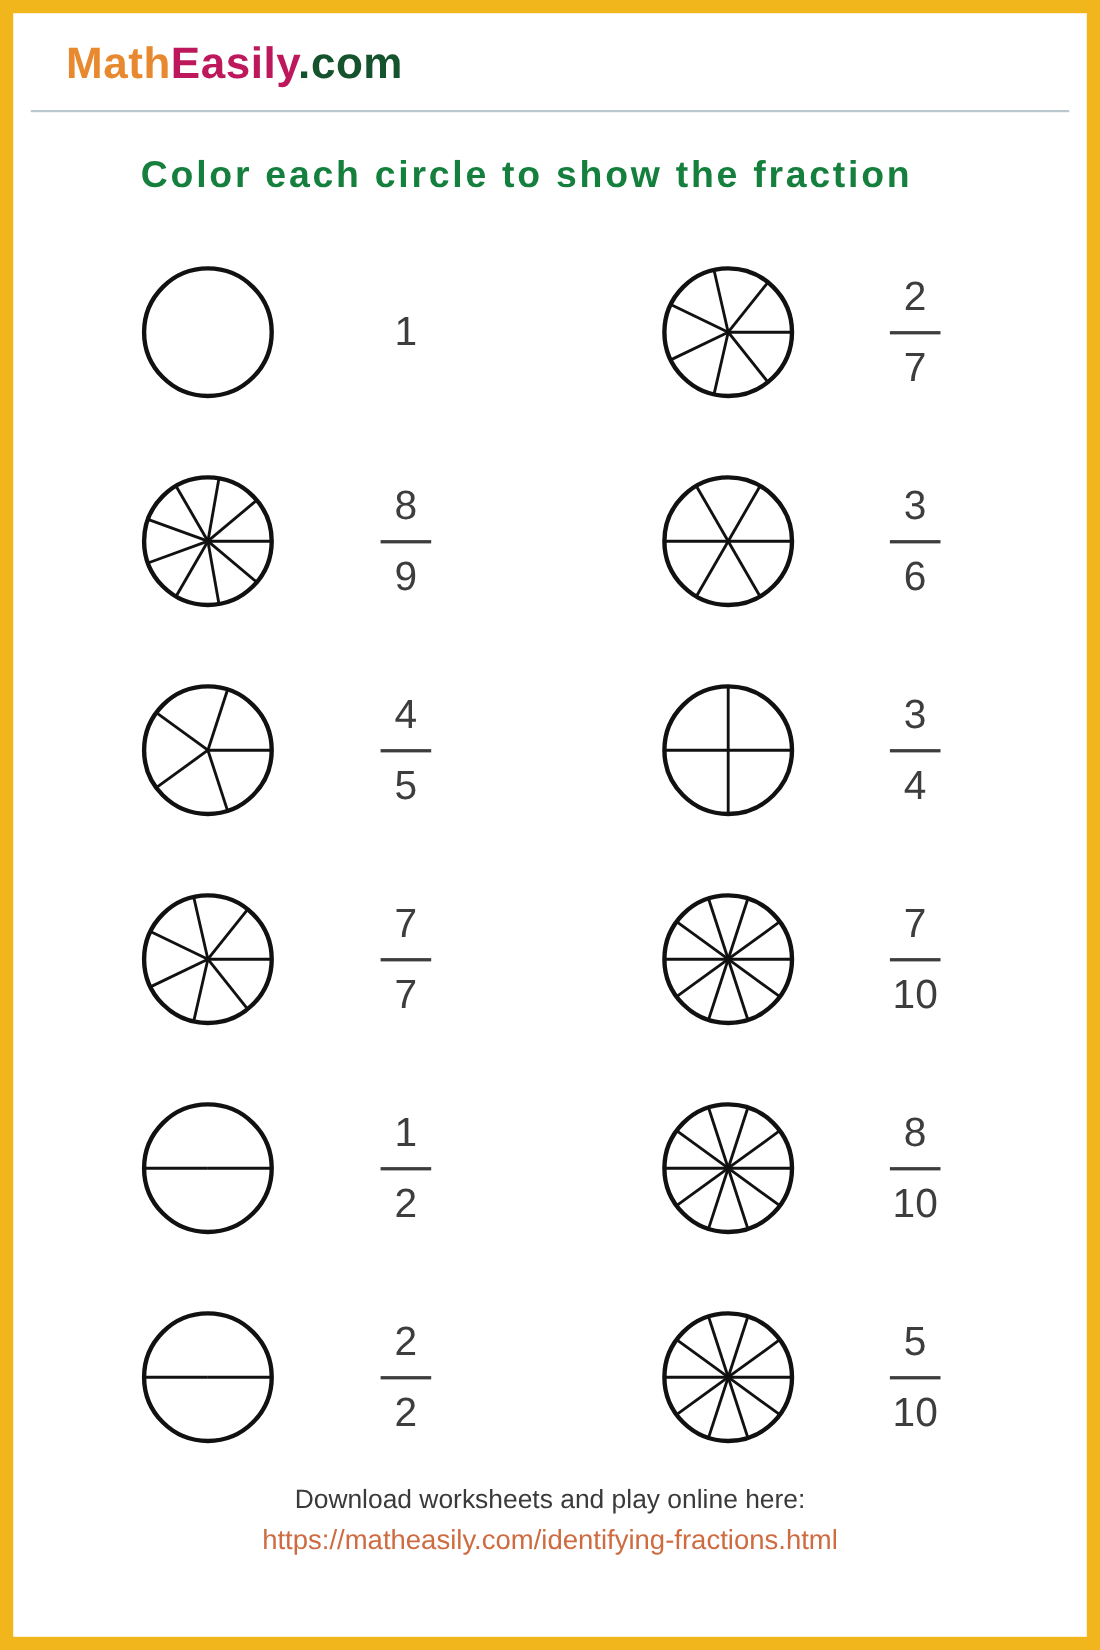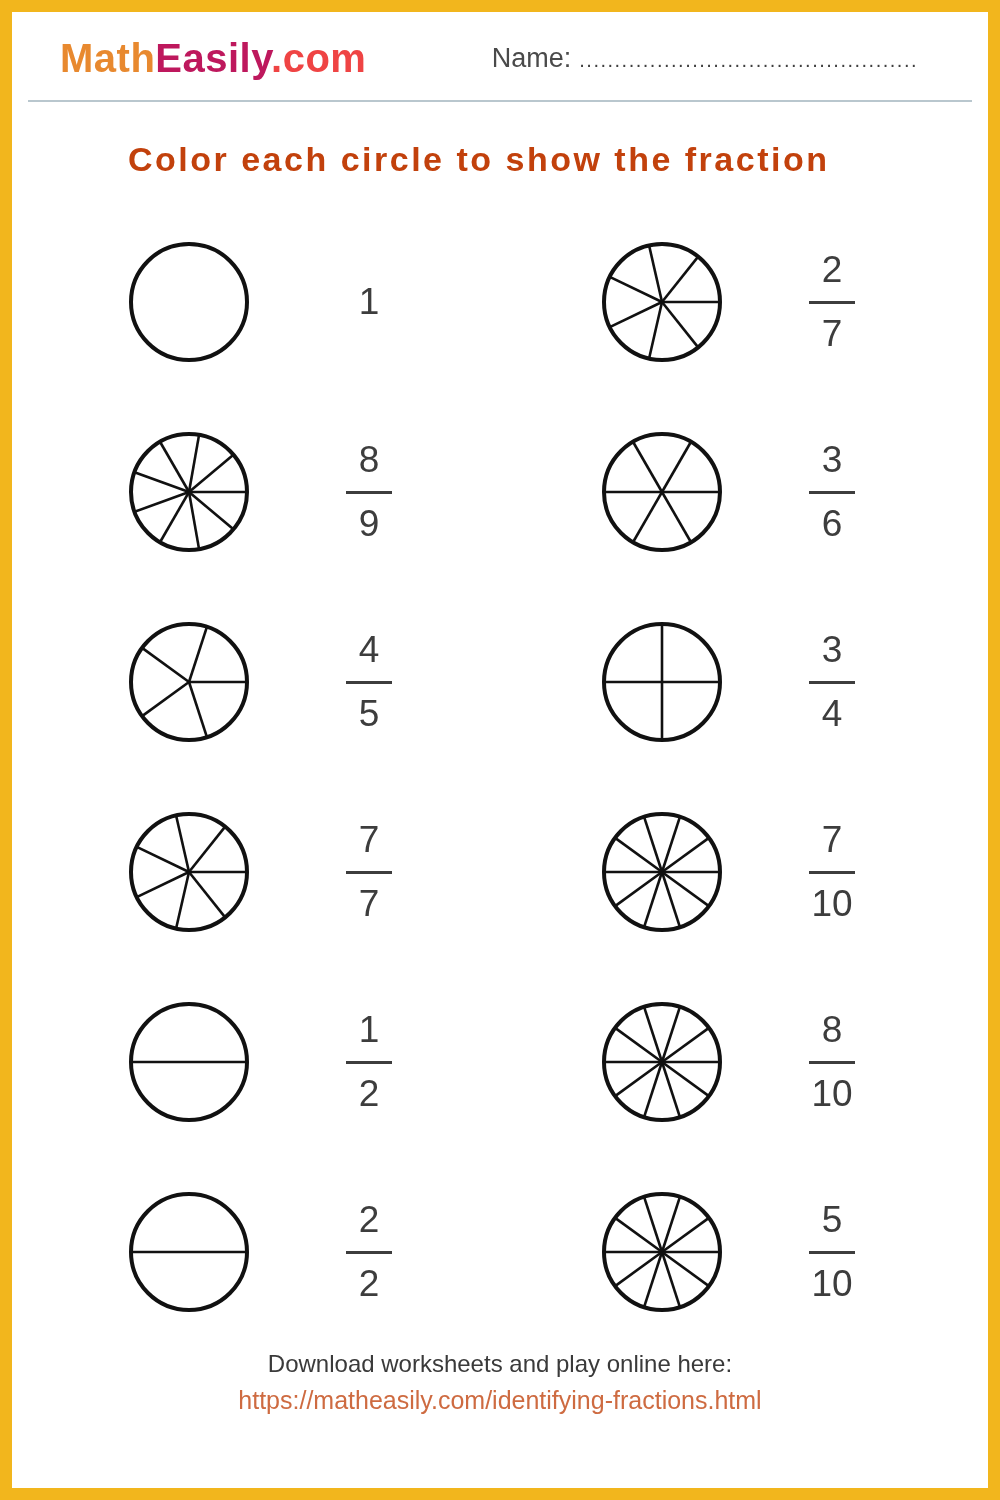--- a/index.html
+++ b/index.html
@@ -17,21 +17,21 @@
   
   .header {
     display: flex;
     align-items: center;
     padding: 20px 70px 0 48px;
     height: 72px;
   }
   .logo { font-size: 40px; font-weight: bold; letter-spacing: 0.5px; }
   .logo .p1 { color: #e8892f; margin-top: 32px; }
   .logo .p2 { color: #be185d; text-align: right; }
-  .logo .p3 { color: #ef4444; }
+  .logo .p3 { color: #14532d; }
   .name-block {
     margin-left: auto;
     display: flex;
     align-items: baseline;
     color: #4a4a4a;
     font-size: 27px;
   }
   .name-dots {
     font-size: 20px;
     letter-spacing: 1.5px;
@@ -44,21 +44,21 @@
     background: #b9c7ce;
     margin: 16px 16px 0 16px;
   }
 
   
   .title {
     margin: 38px 0 0 116px;
     font-size: 34px;
     font-weight: bold;
     letter-spacing: 2.5px;
-    color: #c2410c;
+    color: #15803d;
   }
 
   
   .grid {
     margin-top: 28px;
     display: grid;
     grid-template-columns: 488px 488px;
     grid-auto-rows: 190px;
   }
   .problem {
@@ -93,24 +93,20 @@
   .footer-text { font-size: 24px; color: #3a3a3a; line-height: 1.45; }
   .footer-link { font-size: 25px; color: #ce6b41; line-height: 1.45; cursor: pointer; }
 </style>
 </head>
 <body>
 
 <div class="header">
   <div class="logo">
     <span class="p1">Math</span><span class="p2">Easily</span><span class="p3">.com</span>
   </div>
-  <div class="name-block">
-    <span>Name:</span>
-    <span class="name-dots">................................................</span>
-  </div>
 </div>
 <div class="divider"></div>
 
 <div class="title">Color each circle to show the fraction</div>
 
 <div class="grid" id="grid">
     <div class="problem left">
     <svg class="circle-svg" viewBox="0 0 130 130">
         <circle cx="65" cy="65" r="58" fill="none" stroke="#111" stroke-width="4"></circle>
       </svg>

